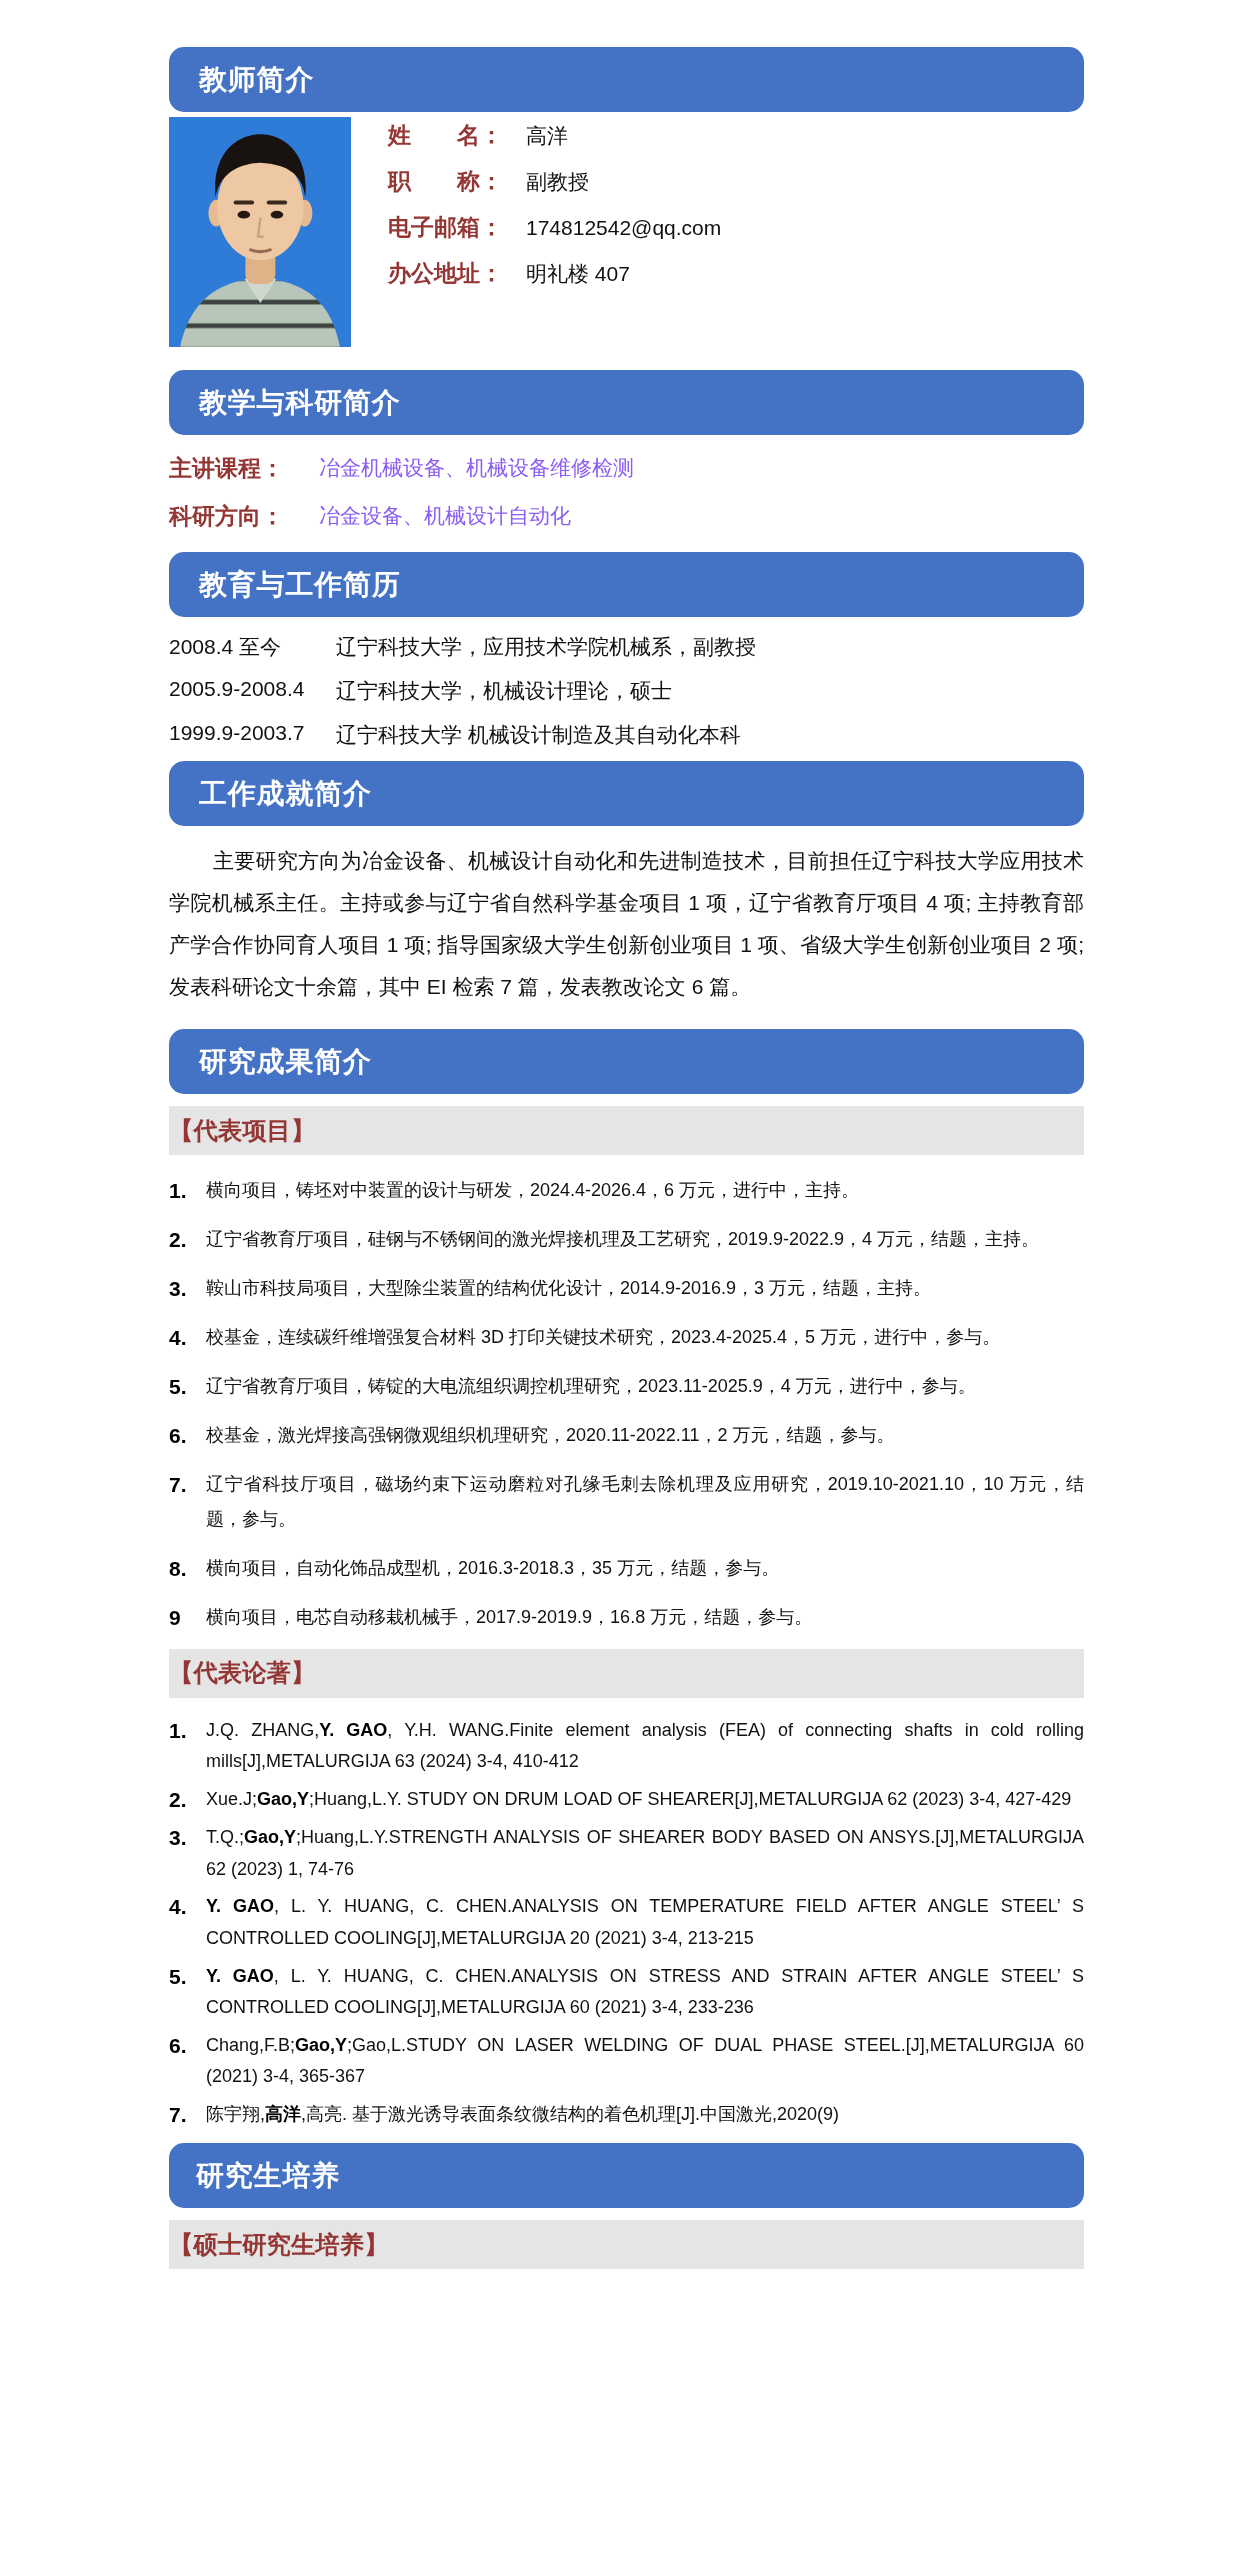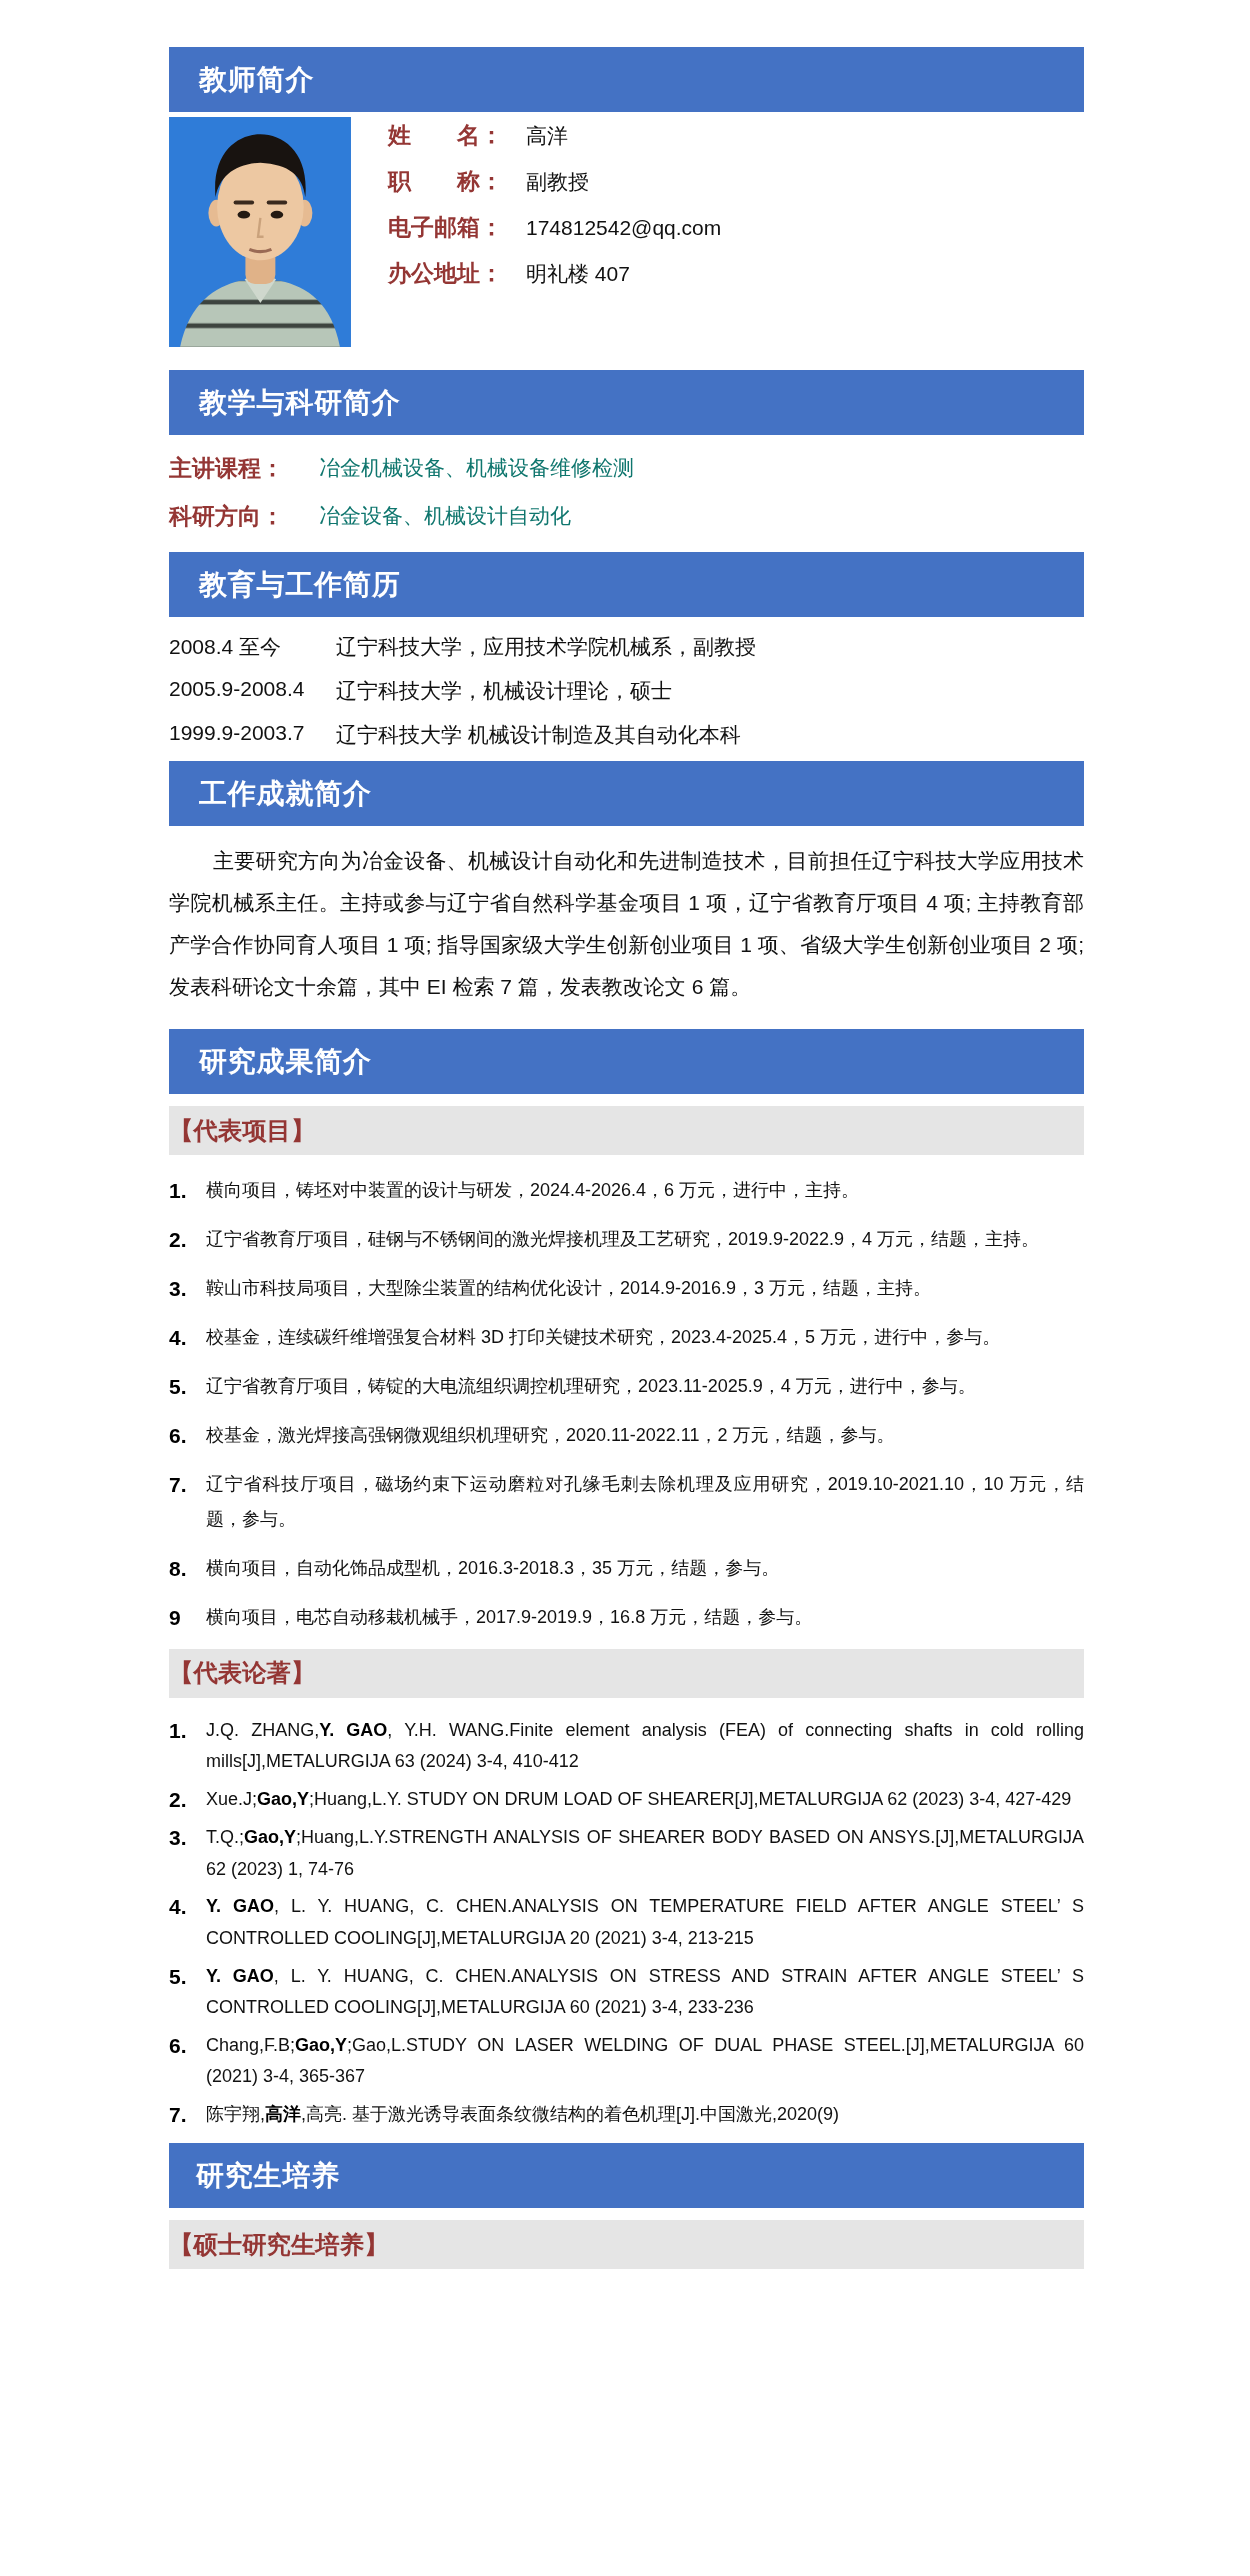--- a/index.html
+++ b/index.html
@@ -6,35 +6,35 @@
   body{
     width:1251px;height:2576px;position:relative;overflow:hidden;
     background:#ffffff;color:#1a1a1a;
     font-family:"Liberation Sans","DejaVu Sans",sans-serif;
   }
   .page{position:absolute;left:169px;top:47px;width:915px;}
 
   .banner{
     background:#4472C4;height:65px;box-sizing:border-box;
     display:flex;align-items:center;padding-left:30px;
-    color:#ffffff;font-size:28px;font-weight:bold;letter-spacing:0.8px;
+    color:#ffffff;font-size:28px;font-weight:bold;letter-spacing:0.8px;border-radius:15px;
   }
 
   
   .profile{display:flex;margin-top:4.7px;}
   .photo{width:182px;height:230px;flex:none;display:block;}
   .fields{margin-left:37px;flex:1;padding-top:3.2px;}
   .field-row{display:flex;align-items:baseline;height:46px;}
   .field-label{color:#943634;font-weight:bold;font-size:23px;width:138px;flex:none;}
   .field-value{font-size:21px;color:#111;}
 
   
   .teach-row{display:flex;align-items:center;margin-top:17.3px;}
   .teach-label{color:#943634;font-weight:bold;font-size:23px;width:150px;flex:none;}
-  .teach-value{font-size:21px;color:#0f766e;}
+  .teach-value{font-size:21px;color:#8b5cf6;}
 
   .banner.b2{margin-top:23.6px;}
   .banner.b3{margin-top:20.5px;}
   .banner.b4{margin-top:12.6px;}
   .banner.b5{margin-top:19px;}
   .banner.b6{margin-top:12.6px;padding-left:27px;}
 
   
   .edu{margin-top:6.3px;}
   .edu-row{display:flex;margin-top:15.8px;font-size:21px;color:#111;}

